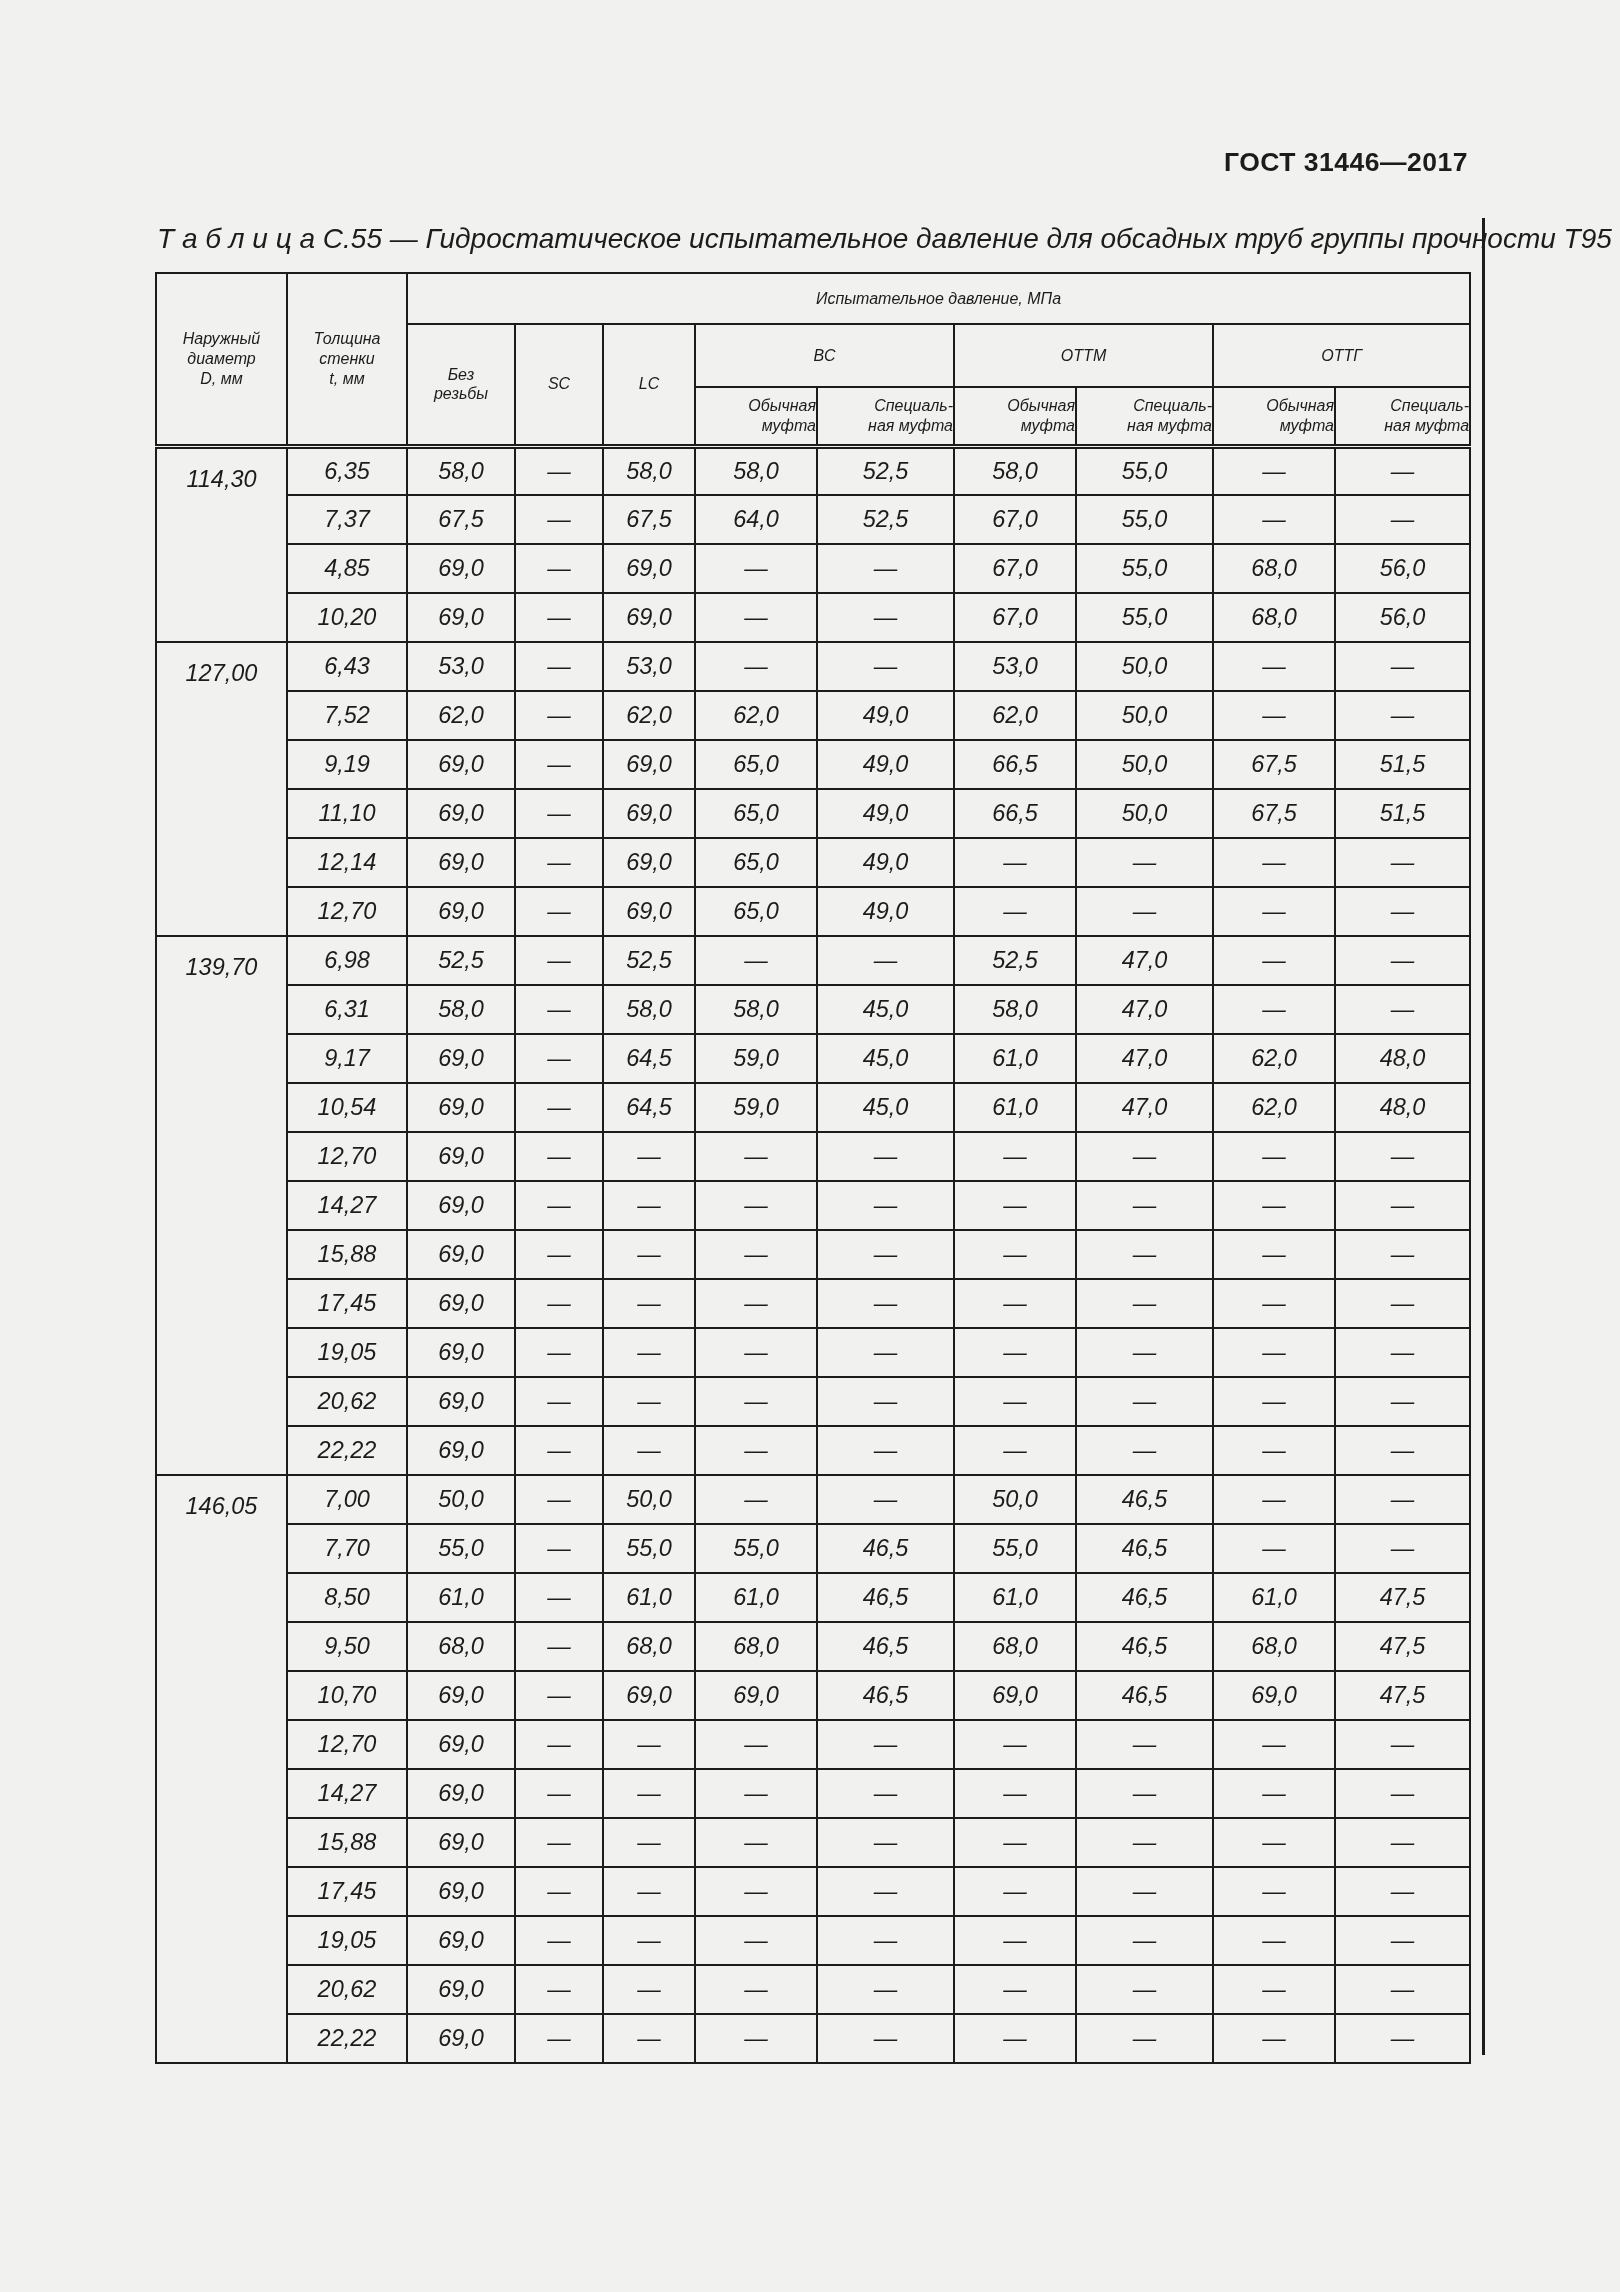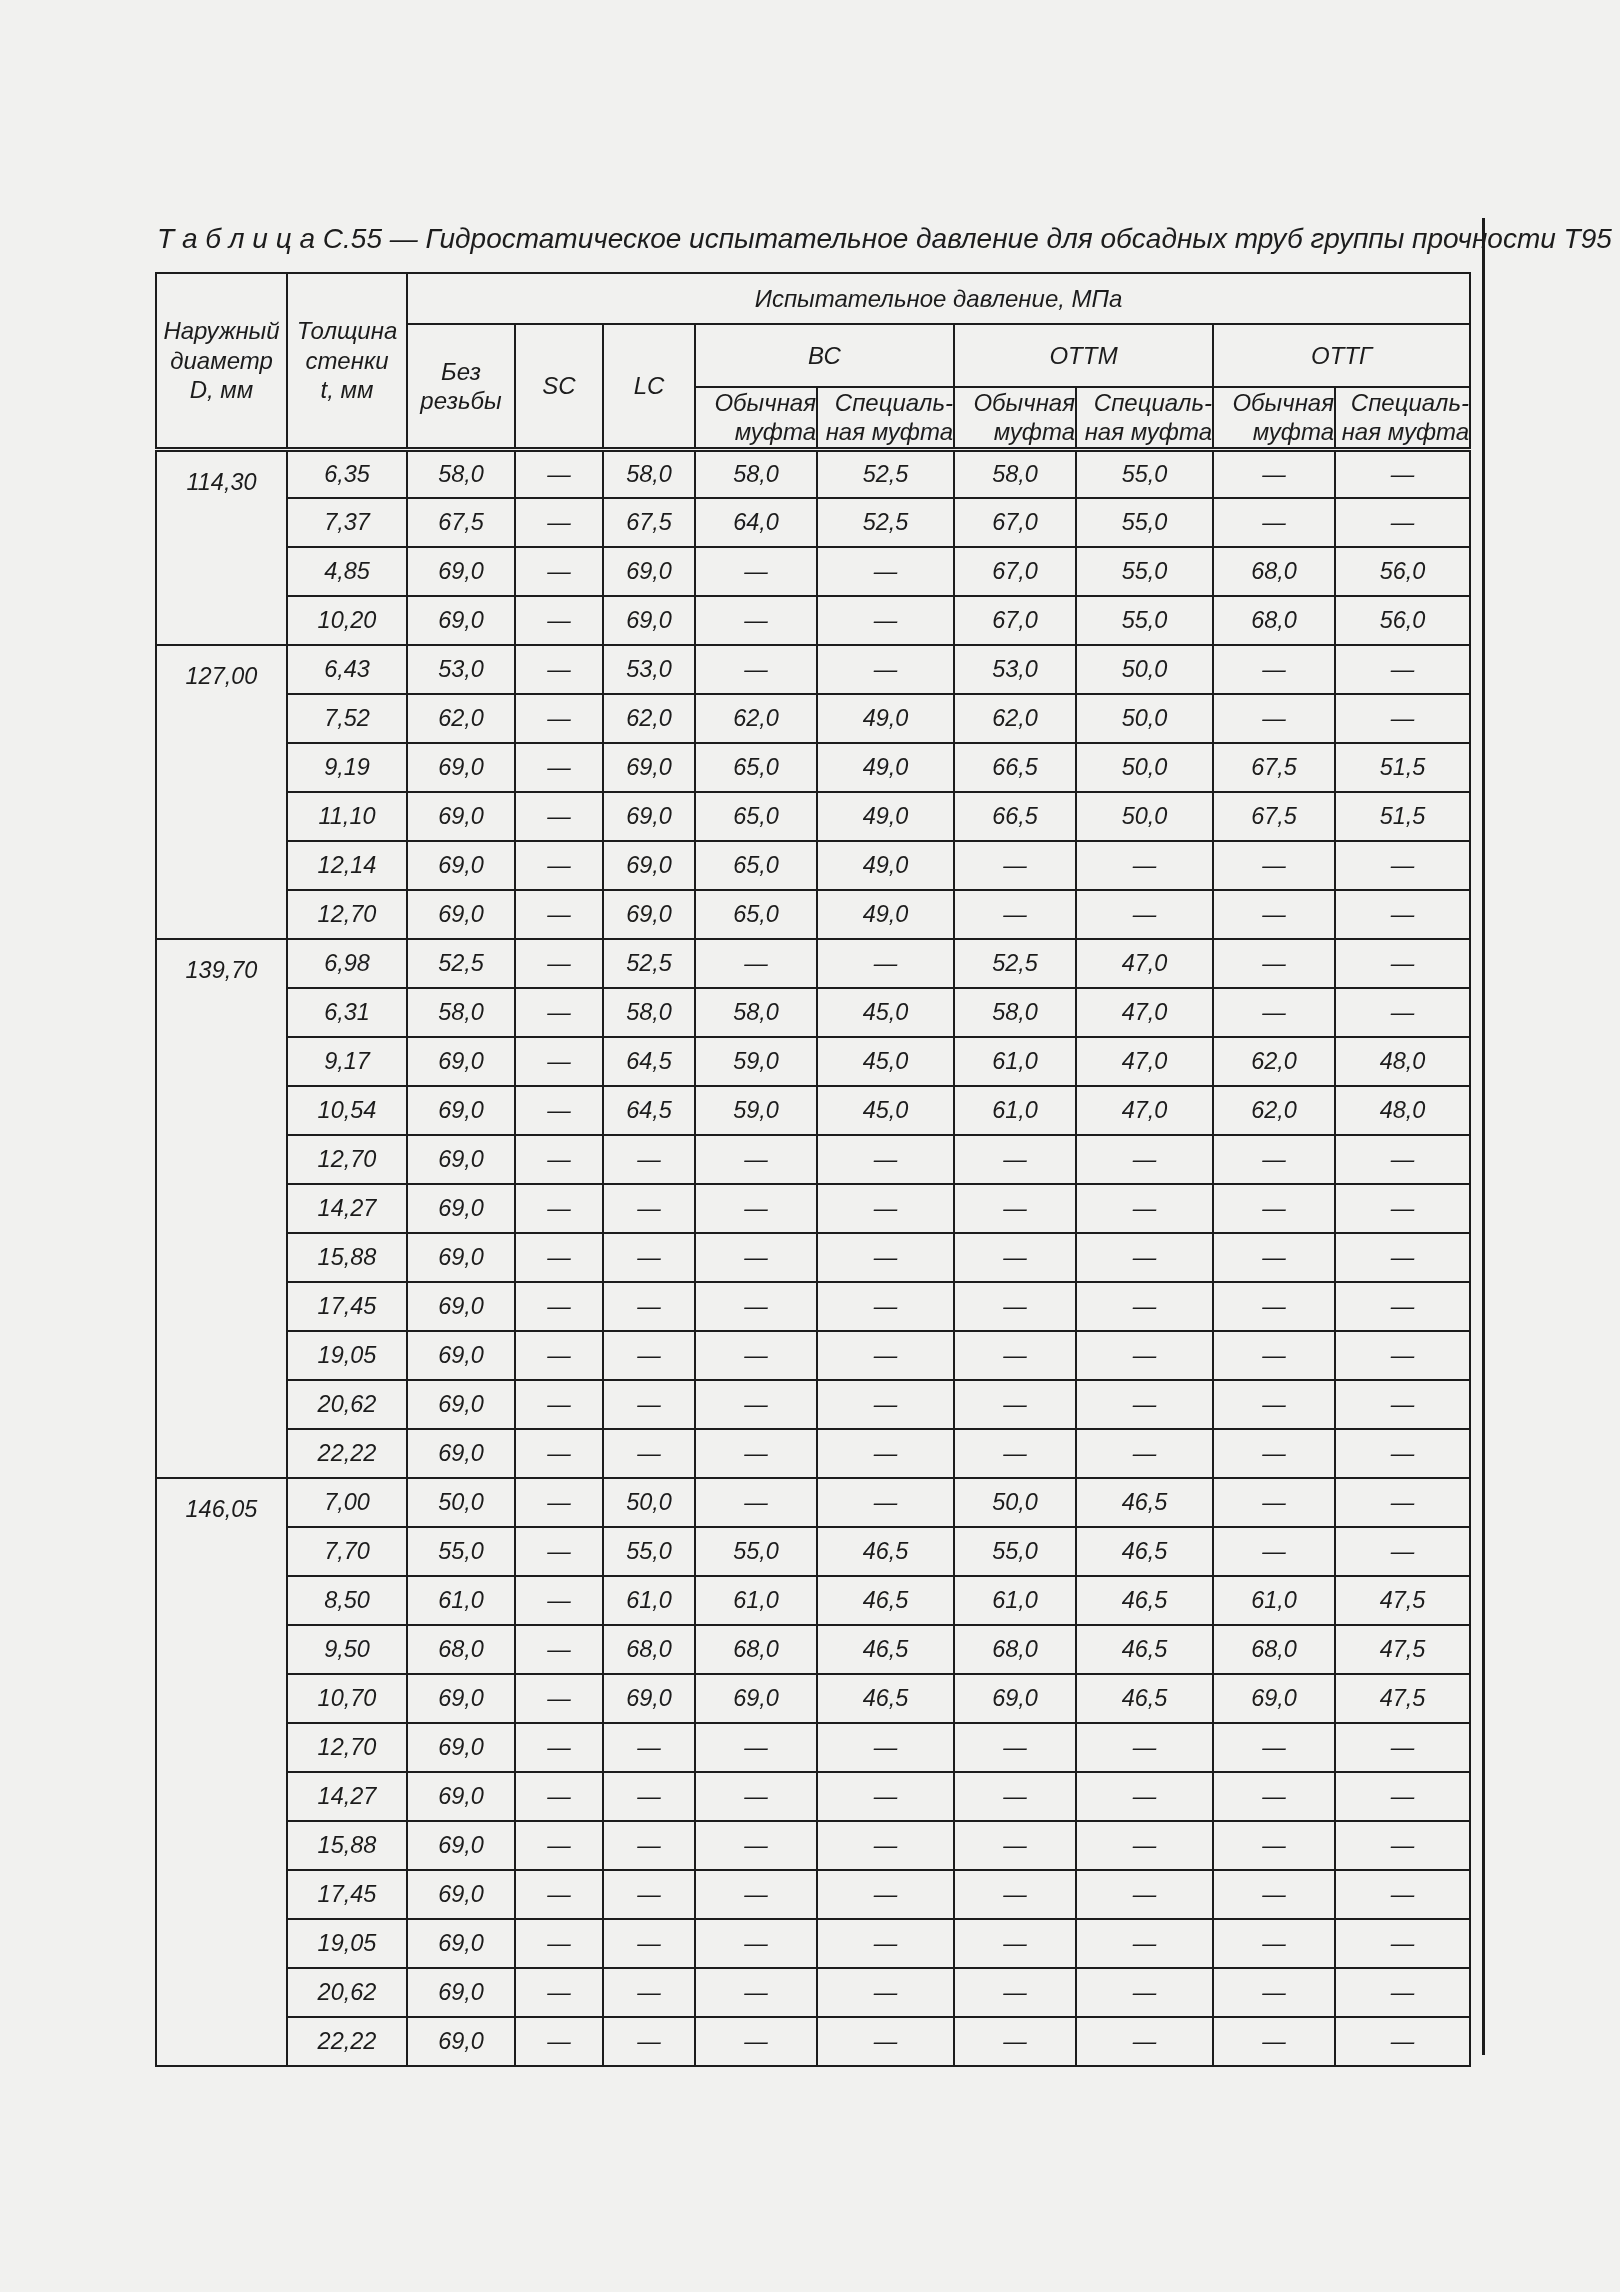--- a/index.html
+++ b/index.html
@@ -47,21 +47,21 @@
   }
   .std-table th, .std-table td {
     border: 2px solid var(--ink);
     text-align: center;
     vertical-align: middle;
     font-style: italic;
     font-weight: normal;
     color: var(--ink);
   }
   .std-table thead th {
-    font-size: 24px;
+    font-size: 16px;
     line-height: 1.22;
     white-space: pre-line;
   }
   .press-cell {
     height: 51px;
     font-size: 22.5px;
     border-bottom: 2.9px solid var(--ink) !important;
   }
   tr.h2 th.conn-group {
     height: 63px;
@@ -96,20 +96,21 @@
     width: 1321px;
     text-align: right;
     font-size: 24.5px;
   }
 </style>
 </head>
 <body>
 
 <div class="page">
 
+  <div class="gost-header">ГОСТ 31446—2017</div>
 
   <div class="table-caption">Т а б л и ц а  С.55 — Гидростатическое испытательное давление для обсадных труб группы прочности Т95</div>
 
   <table class="std-table">
     <colgroup>
       <col style="width:131px">
         <col style="width:120px">
         <col style="width:108px">
       <col style="width:88px">
         <col style="width:92px">

